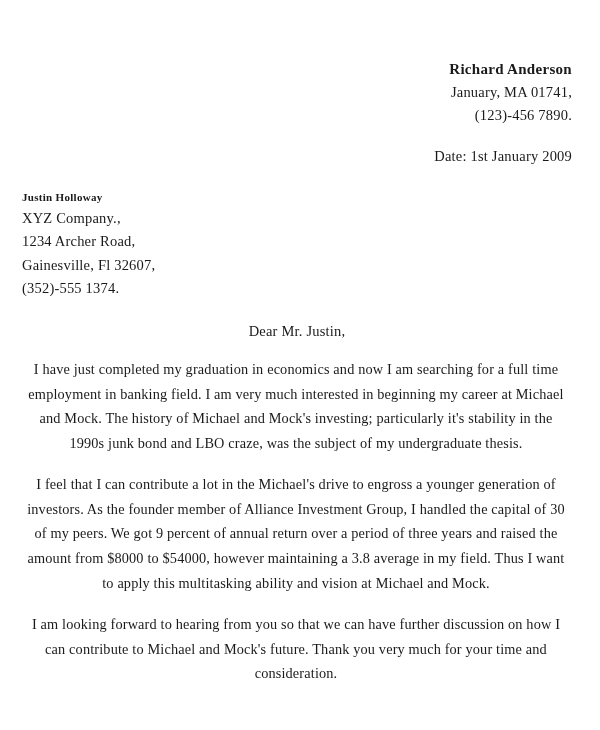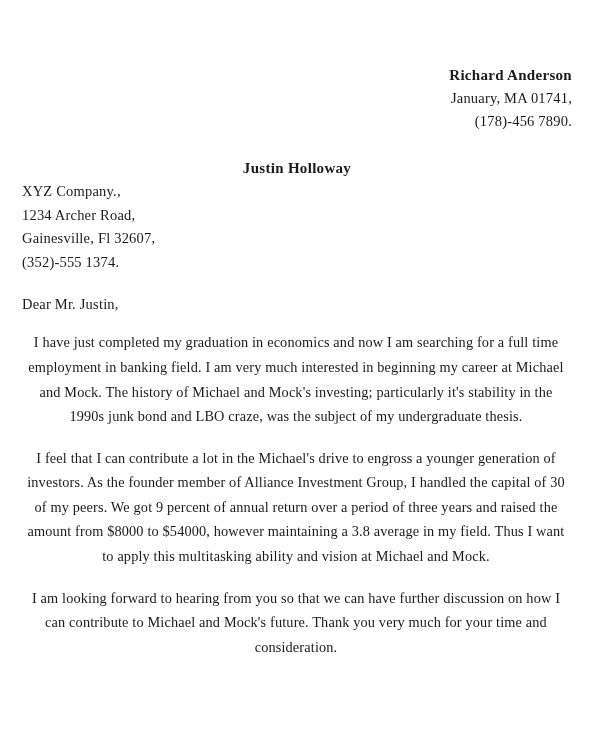--- a/index.html
+++ b/index.html
@@ -12,21 +12,20 @@
     background: #ffffff;
     font-family: "Liberation Serif", serif;
     color: #1a1a1a;
   }
   .page {
     position: relative;
     width: 600px;
     height: 650px;
     box-sizing: border-box;
     padding: 58px 28px 36px 22px;
-    margin-top: 6px;
   }
   .sender-block {
     text-align: right;
     font-size: 14.5px;
     line-height: 1.55;
     letter-spacing: 0.2px;
   }
   .sender-name {
     font-weight: bold;
     font-size: 15px;
@@ -39,49 +38,50 @@
     letter-spacing: 0.2px;
   }
   .recipient-block {
     margin-top: 24px;
     font-size: 14.5px;
     line-height: 1.62;
     letter-spacing: 0.2px;
   }
   .recipient-name {
     font-weight: bold;
-    font-size: 15px;
+    font-size: 11px;
     letter-spacing: 0.3px;
-    text-align: center;
   }
   .salutation {
     margin-top: 22px;
     font-size: 14.5px;
     letter-spacing: 0.2px;
+    text-align: center;
   }
   .body-para {
     margin-top: 17px;
     font-size: 14.3px;
     line-height: 1.72;
     letter-spacing: 0.15px;
     text-align: center;
     max-width: 548px;
   }
 </style>
 </head>
 <body>
 
 <div class="page">
 
   <div class="sender-block">
     <div class="sender-name">Richard Anderson</div>
     <div>January, MA 01741,</div>
-    <div>(178)-456 7890.</div>
+    <div>(123)-456 7890.</div>
   </div>
 
+  <div class="date-line">Date: 1st January 2009</div>
 
   <div class="recipient-block">
     <div class="recipient-name">Justin Holloway</div>
     <div>XYZ Company.,</div>
     <div>1234 Archer Road,</div>
     <div>Gainesville, Fl 32607,</div>
     <div>(352)-555 1374.</div>
   </div>
 
   <div class="salutation">Dear Mr. Justin,</div>

